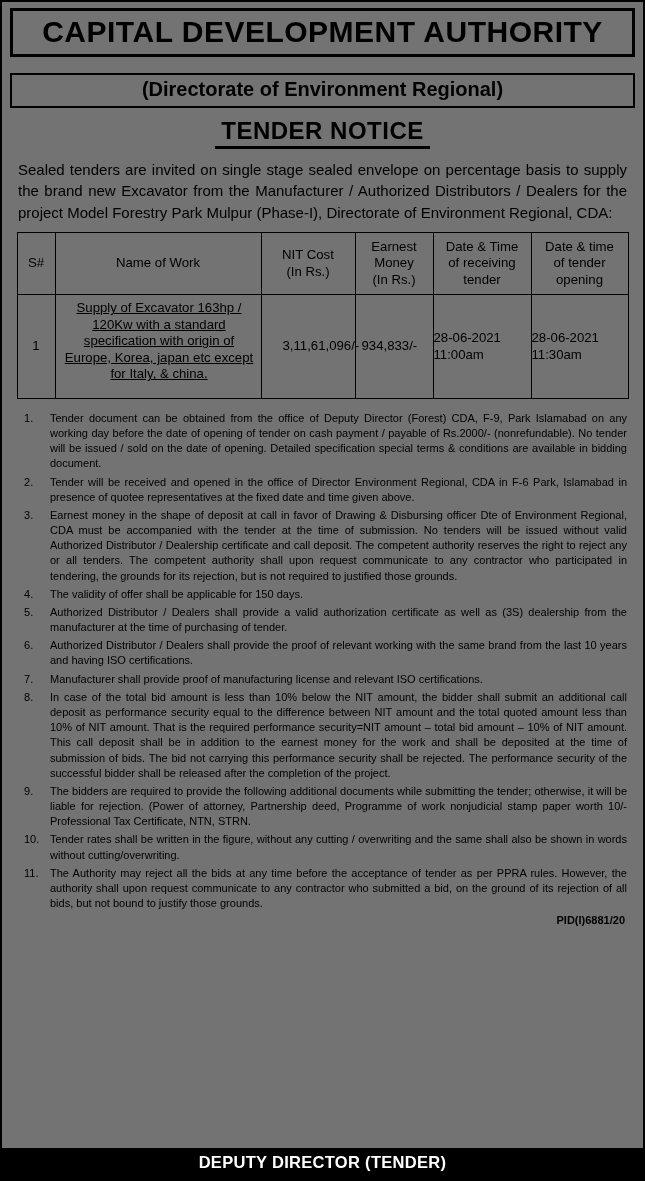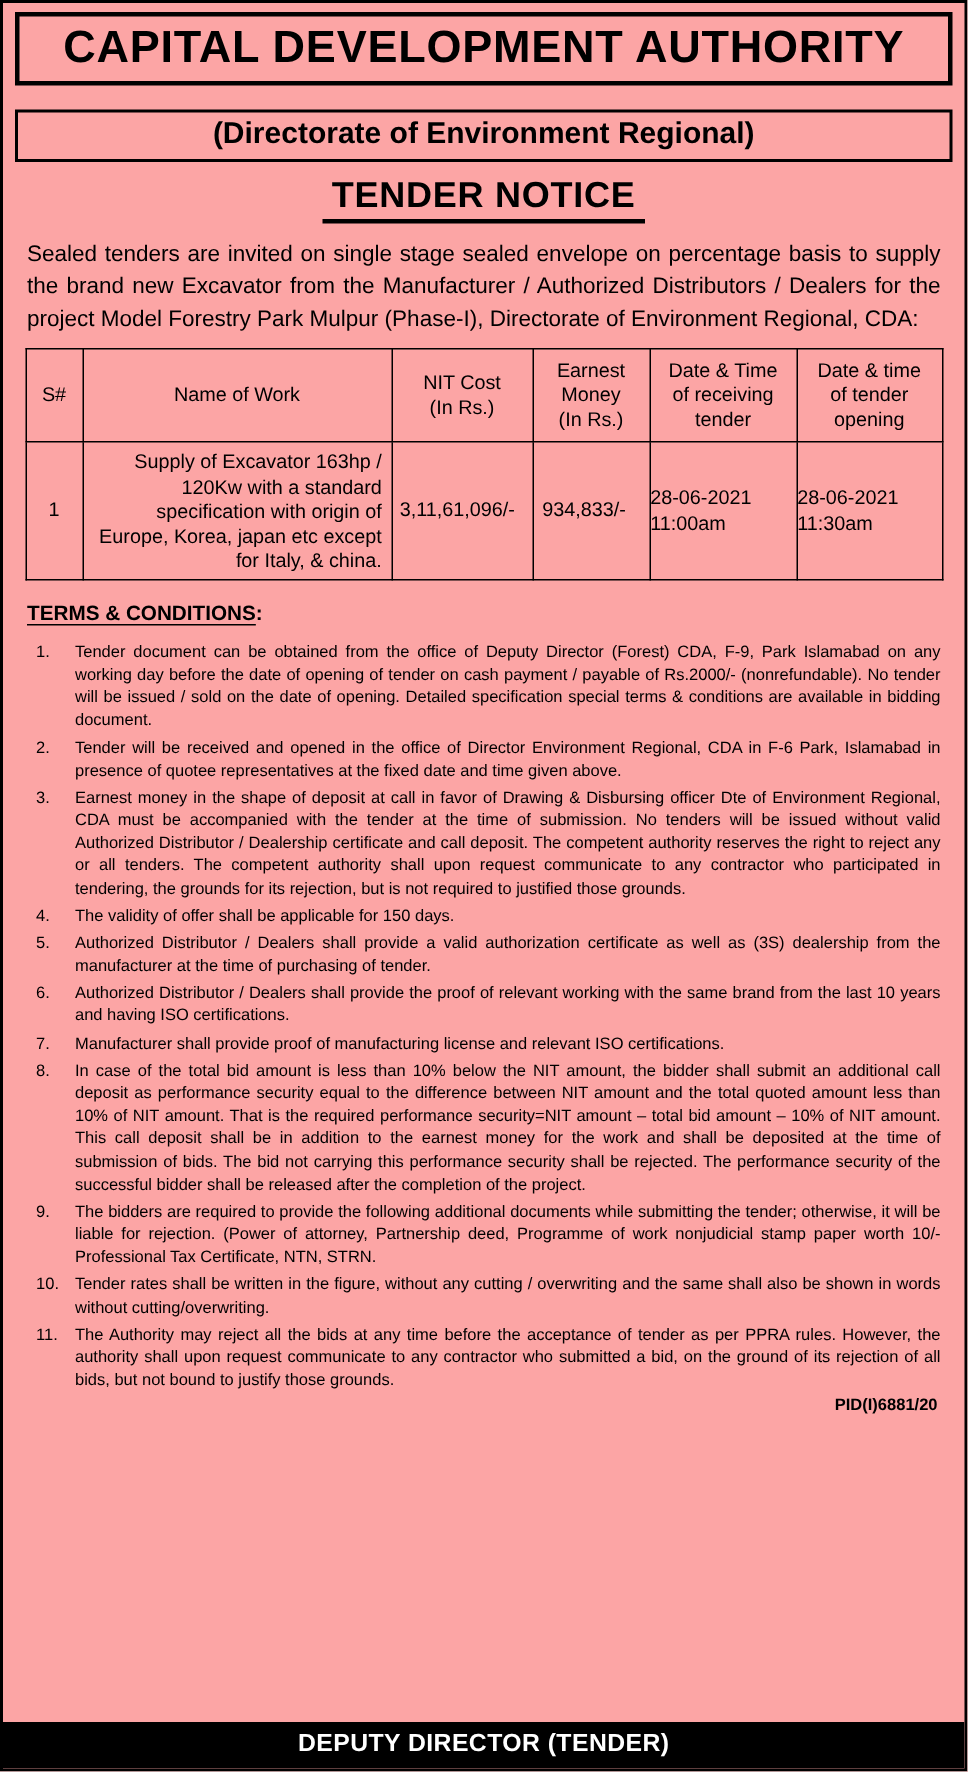--- a/index.html
+++ b/index.html
@@ -5,21 +5,21 @@
   * { margin: 0; padding: 0; box-sizing: border-box; }
   html, body { background: #e8e8e8; }
   body {
     font-family: "Liberation Sans", sans-serif;
     color: #000;
   }
   .page {
     width: 645px;
     height: 1181px;
     margin: 0 auto;
-    background: #fca5a5;
+    background: #737373;
     border: 2px solid #000;
     display: flex;
     flex-direction: column;
     overflow: hidden;
   }
   .content {
     flex: 1 1 auto;
     padding: 6px 8px 0 8px;
     overflow: hidden;
   }
@@ -78,22 +78,22 @@
     padding: 6px 3px;
     height: 46px;
   }
   th.col-sno   { width: 38px; }
   th.col-name  { width: 206px; text-align: left; padding-left: 8px; }
   th.col-nit   { width: 94px; }
   th.col-earnest { width: 78px; }
   th.col-recv  { width: 98px; }
   th.col-open  { width: 97px; }
   td.cell-sno  { text-align: center; }
-  td.cell-name { text-align: right; padding: 5px 6px 3px 8px; line-height: 1.3; }
-  td.cell-nit  { text-align: left; padding-left: 5px; }
+  td.cell-name { text-align: center; padding: 5px 6px 15px 8px; line-height: 1.3; text-decoration: underline; }
+  td.cell-nit  { text-align: left; padding-left: 21px; }
   td.cell-earnest { text-align: left; padding-left: 6px; }
   td.cell-recv, td.cell-open { text-align: left; line-height: 1.35; }
   .pre { white-space: pre-line; }
   .terms-heading {
     font-size: 13.8px;
     font-weight: bold;
     margin: 14px 8px 12px 8px;
   }
   .terms-heading .u {
     text-decoration: underline;
@@ -182,21 +182,20 @@
           <td class="cell-nit">3,11,61,096/-</td>
           <td class="cell-earnest">934,833/-</td>
           <td class="cell-recv pre">28-06-2021
 11:00am</td>
           <td class="cell-open pre">28-06-2021
 11:30am</td>
         </tr>
       </tbody>
     </table>
 
-    <h3 class="terms-heading"><span class="u">TERMS &amp; CONDITIONS</span><span>:</span></h3>
 
     <ol class="terms-list">
       <li>Tender document can be obtained from the office of Deputy Director (Forest) CDA, F-9, Park Islamabad on any working day before the date of opening of tender on cash payment / payable of Rs.2000/- (nonrefundable). No tender will be issued / sold on the date of opening. Detailed specification special terms &amp; conditions are available in bidding document.</li>
       <li>Tender will be received and opened in the office of Director Environment Regional, CDA in F-6 Park, Islamabad in presence of quotee representatives at the fixed date and time given above.</li>
       <li>Earnest money in the shape of deposit at call in favor of Drawing &amp; Disbursing officer Dte of Environment Regional, CDA must be accompanied with the tender at the time of submission. No tenders will be issued without valid Authorized Distributor / Dealership certificate and call deposit. The competent authority reserves the right to reject any or all tenders. The competent authority shall upon request communicate to any contractor who participated in tendering, the grounds for its rejection, but is not required to justified those grounds.</li>
       <li>The validity of offer shall be applicable for 150 days.</li>
       <li>Authorized Distributor / Dealers shall provide a valid authorization certificate as well as (3S) dealership from the manufacturer at the time of purchasing of tender.</li>
       <li>Authorized Distributor / Dealers shall provide the proof of relevant working with the same brand from the last 10 years and having ISO certifications.</li>
       <li>Manufacturer shall provide proof of manufacturing license and relevant ISO certifications.</li>
       <li>In case of the total bid amount is less than 10% below the NIT amount, the bidder shall submit an additional call deposit as performance security equal to the difference between NIT amount and the total quoted amount less than 10% of NIT amount. That is the required performance security=NIT amount – total bid amount – 10% of NIT amount. This call deposit shall be in addition to the earnest money for the work and shall be deposited at the time of submission of bids. The bid not carrying this performance security shall be rejected. The performance security of the successful bidder shall be released after the completion of the project.</li>

